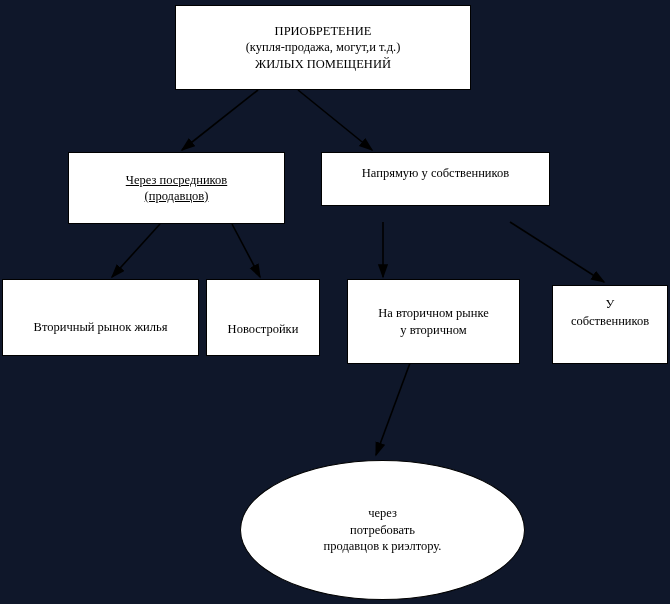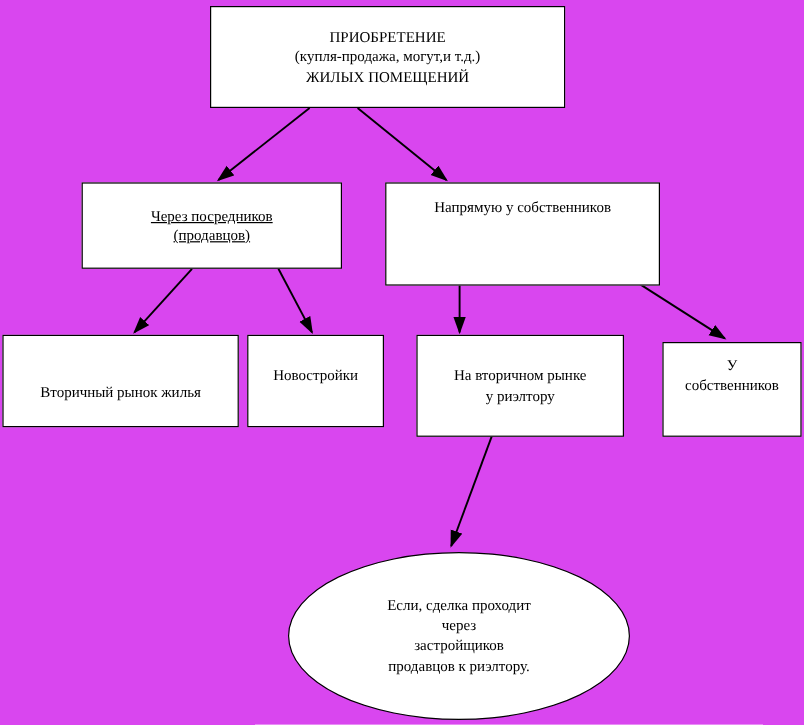--- a/index.html
+++ b/index.html
@@ -7,21 +7,21 @@
     padding: 0;
     background: #ffffff;
   }
   body {
     font-family: "Liberation Serif", serif;
   }
   #canvas {
     position: relative;
     width: 670px;
     height: 604px;
-    background: #d946ef;
+    background: #0f172a;
     overflow: hidden;
   }
   .node {
     position: absolute;
     border: 1px solid #000000;
     background: #ffffff;
     box-sizing: border-box;
     display: flex;
     flex-direction: column;
     align-items: center;
@@ -91,42 +91,41 @@
     <span class="line">ПРИОБРЕТЕНИЕ</span>
     <span class="line">(купля-продажа, могут,и т.д.)</span>
     <span class="line">ЖИЛЫХ ПОМЕЩЕНИЙ</span>
   </div>
 
   <div class="node" style="left:68px; top:152px; width:217px; height:72px;text-decoration:underline;">
     <span class="line">Через посредников</span>
     <span class="line">(продавцов)</span>
   </div>
 
-  <div class="node" style="left:321px; top:152px; width:229px; height:86px; justify-content:flex-start; padding-top:12px;">
+  <div class="node" style="left:321px; top:152px; width:229px; height:54px; justify-content:flex-start; padding-top:12px;">
     <span class="line">Напрямую у собственников</span>
   </div>
 
   <div class="node" style="left:2px; top:279px; width:197px; height:77px; justify-content:center; padding-top:21px;">
     <span class="line">Вторичный рынок жилья</span>
   </div>
 
-  <div class="node" style="left:206px; top:279px; width:114px; height:77px; justify-content:flex-start; padding-top:25px;">
+  <div class="node" style="left:206px; top:279px; width:114px; height:77px; justify-content:center; padding-top:25px;">
     <span class="line">Новостройки</span>
   </div>
 
   <div class="node" style="left:347px; top:279px; width:173px; height:85px;">
     <span class="line">На вторичном рынке</span>
-    <span class="line">у риэлтору</span>
+    <span class="line">у вторичном</span>
   </div>
 
   <div class="node" style="left:552px; top:285px; width:116px; height:79px; justify-content:flex-start; padding-top:10px;">
     <span class="line">У</span>
     <span class="line">собственников</span>
   </div>
 
   <div class="ellipse" style="left:240px; top:460px; width:285px; height:140px;">
-    <span class="line">Если, сделка проходит</span>
     <span class="line">через</span>
-    <span class="line">застройщиков</span>
+    <span class="line">потребовать</span>
     <span class="line">продавцов к риэлтору.</span>
   </div>
 
 </div>
 
 </body></html>

